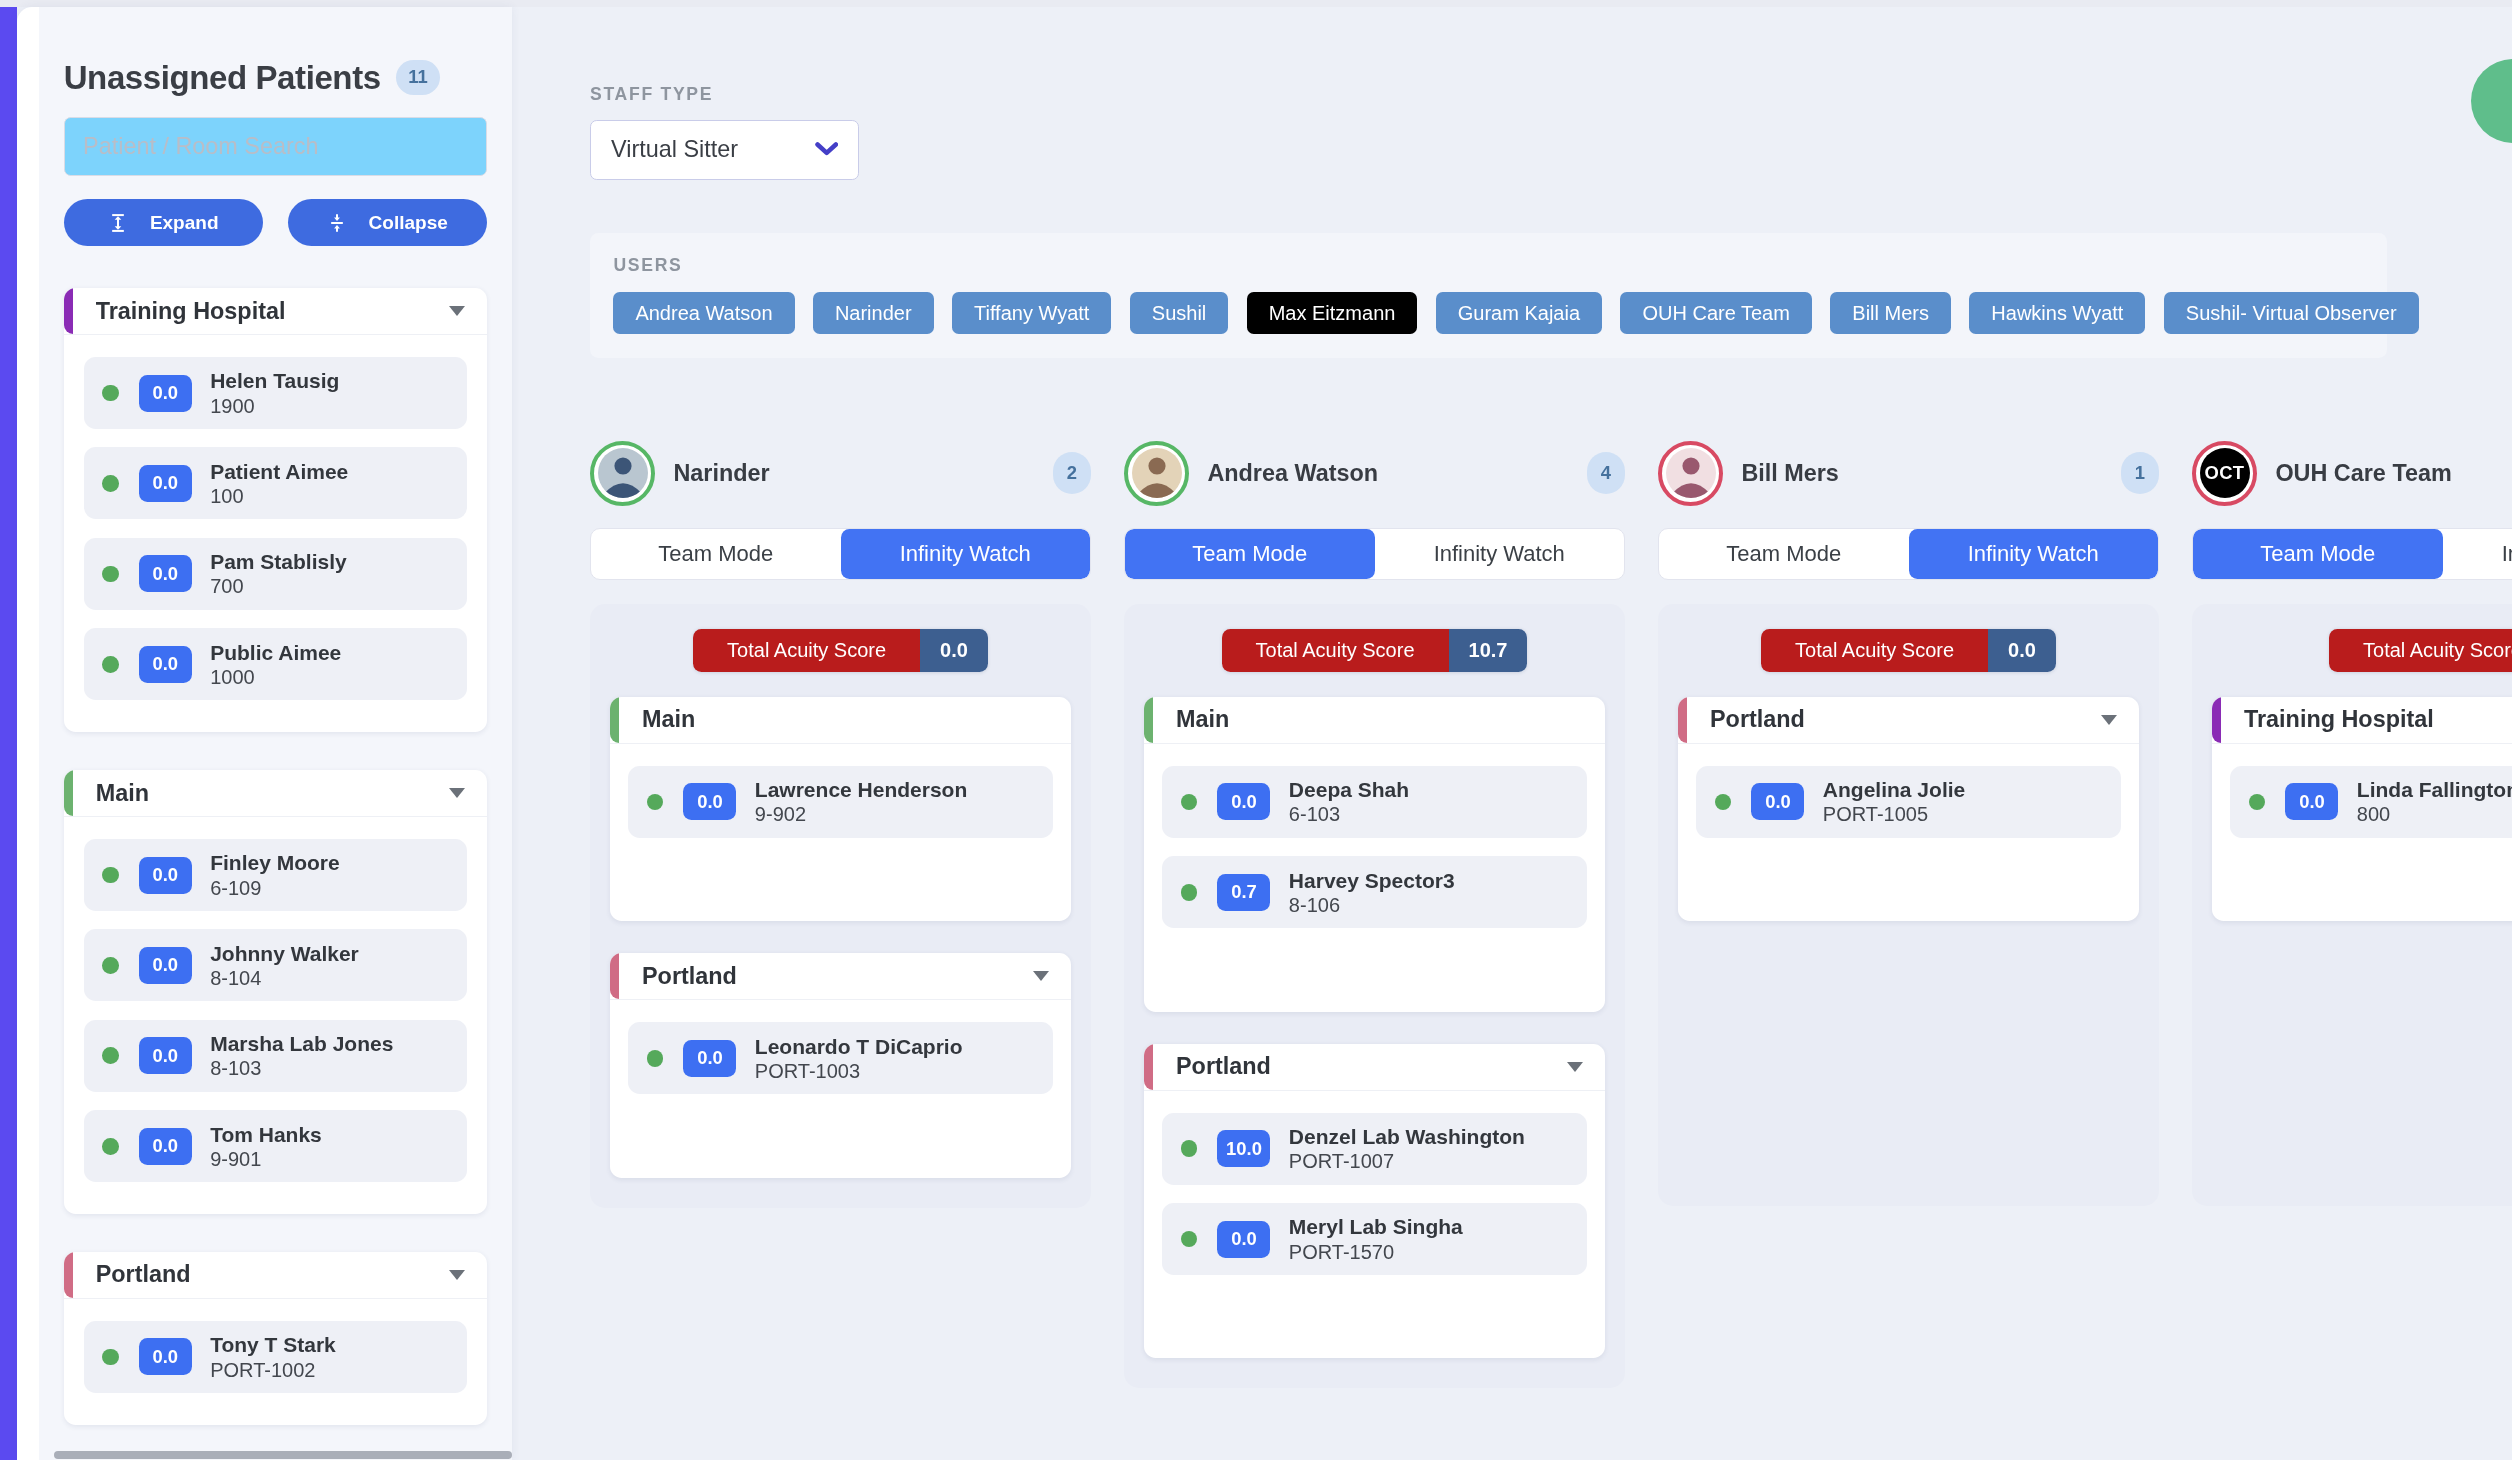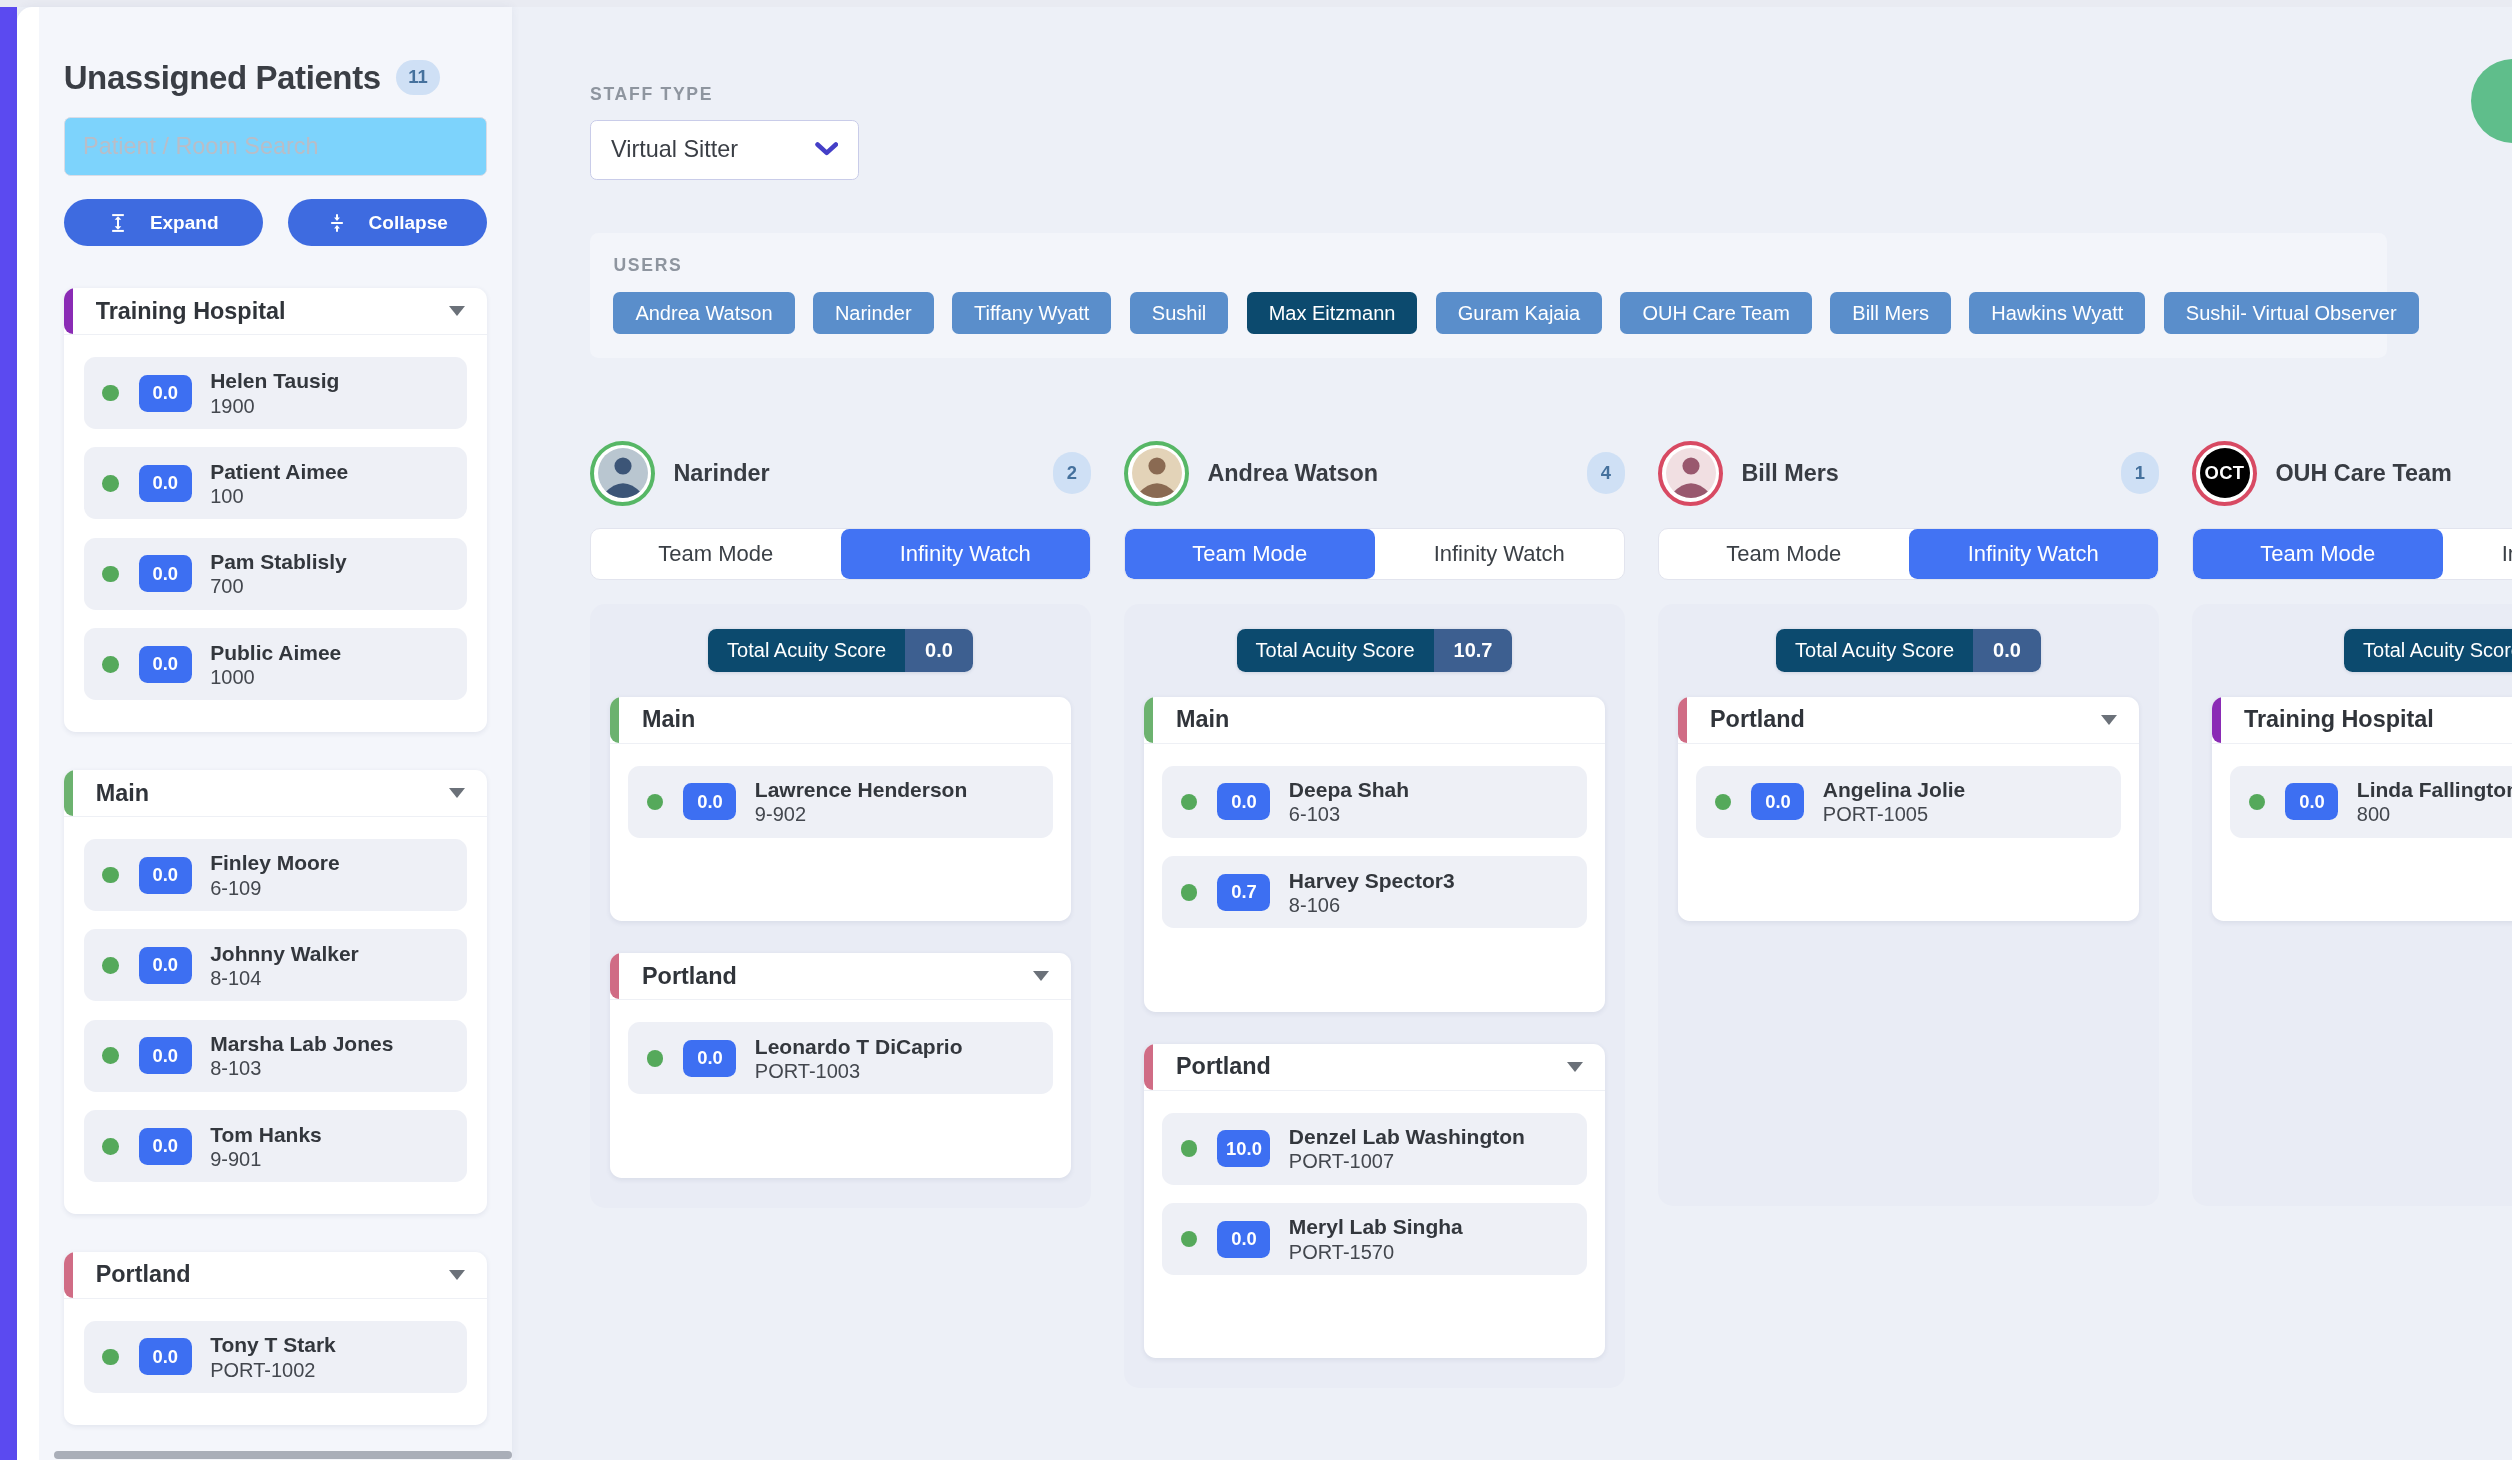--- a/index.html
+++ b/index.html
@@ -79,21 +79,21 @@
   .staff-name{margin-left:18.4px;font-size:23.4px;font-weight:600;color:#383c43;}
   .col-count{margin-left:auto;padding:11.7px 14px;}
   .toggle{margin-top:16.7px;display:flex;height:52px;background:#fff;border:1.7px solid #e2e4ee;
     border-radius:10px;overflow:hidden;}
   .seg{flex:1 1 0;display:flex;align-items:center;justify-content:center;font-size:22px;
     color:#3b4046;cursor:pointer;border-radius:8.4px;}
   .seg.active{background:#4273f3;color:#fff;font-weight:500;}
   .col-card{margin-top:23.4px;background:#e9ecf5;border-radius:15px;padding:25px 20px 30px;min-height:602px;}
   .acuity-wrap{display:flex;justify-content:center;margin-bottom:25px;}
   .acuity{display:flex;border-radius:8.4px;overflow:hidden;box-shadow:0 0.8px 3.3px rgba(50,65,110,0.15);}
-  .ac-label{background:#0c4a6e;color:#fff;font-size:20px;padding:10px 19px;}
+  .ac-label{background:#b91c1c;color:#fff;font-size:20px;padding:10px 34px;}
   .ac-value{background:#3d5f90;color:#fff;font-size:20px;font-weight:700;padding:10px 20px;}
   .col .group-card{margin-bottom:32px;}
   .col .group-items{padding:22px 18.4px 65px 18.4px;}
   .col .group-card:last-child{margin-bottom:0;}
 </style>
 </head>
 <body>
 
 <div class="top-strip"></div>
 <div class="accent-strip"></div>
@@ -245,21 +245,21 @@
       <polyline points="3,3 14,13 25,3" fill="none" stroke="#443fc7" stroke-width="5.5" stroke-linecap="round" stroke-linejoin="round"></polyline>
     </svg>
   </div>
   <div class="users-panel">
     <span class="users-label">USERS</span>
     <div class="chips" id="user-chips">
         <div class="chip" style="background: rgb(90, 142, 203);">Andrea Watson</div>
         <div class="chip" style="background: rgb(90, 142, 203);">Narinder</div>
         <div class="chip" style="background: rgb(90, 142, 203);">Tiffany Wyatt</div>
         <div class="chip" style="background: rgb(90, 142, 203);">Sushil</div>
-        <div class="chip" style="background: #0c4a6e;">Max Eitzmann</div>
+        <div class="chip" style="background: #000000;">Max Eitzmann</div>
         <div class="chip" style="background: rgb(90, 142, 203);">Guram Kajaia</div>
         <div class="chip" style="background: rgb(90, 142, 203);">OUH Care Team</div>
         <div class="chip" style="background: rgb(90, 142, 203);">Bill Mers</div>
         <div class="chip" style="background: rgb(90, 142, 203);">Hawkins Wyatt</div>
         <div class="chip" style="background: rgb(90, 142, 203);">Sushil- Virtual Observer</div>
       </div>
   </div>
   <div class="columns" id="columns">
       <div class="col">
     <div class="col-head">

